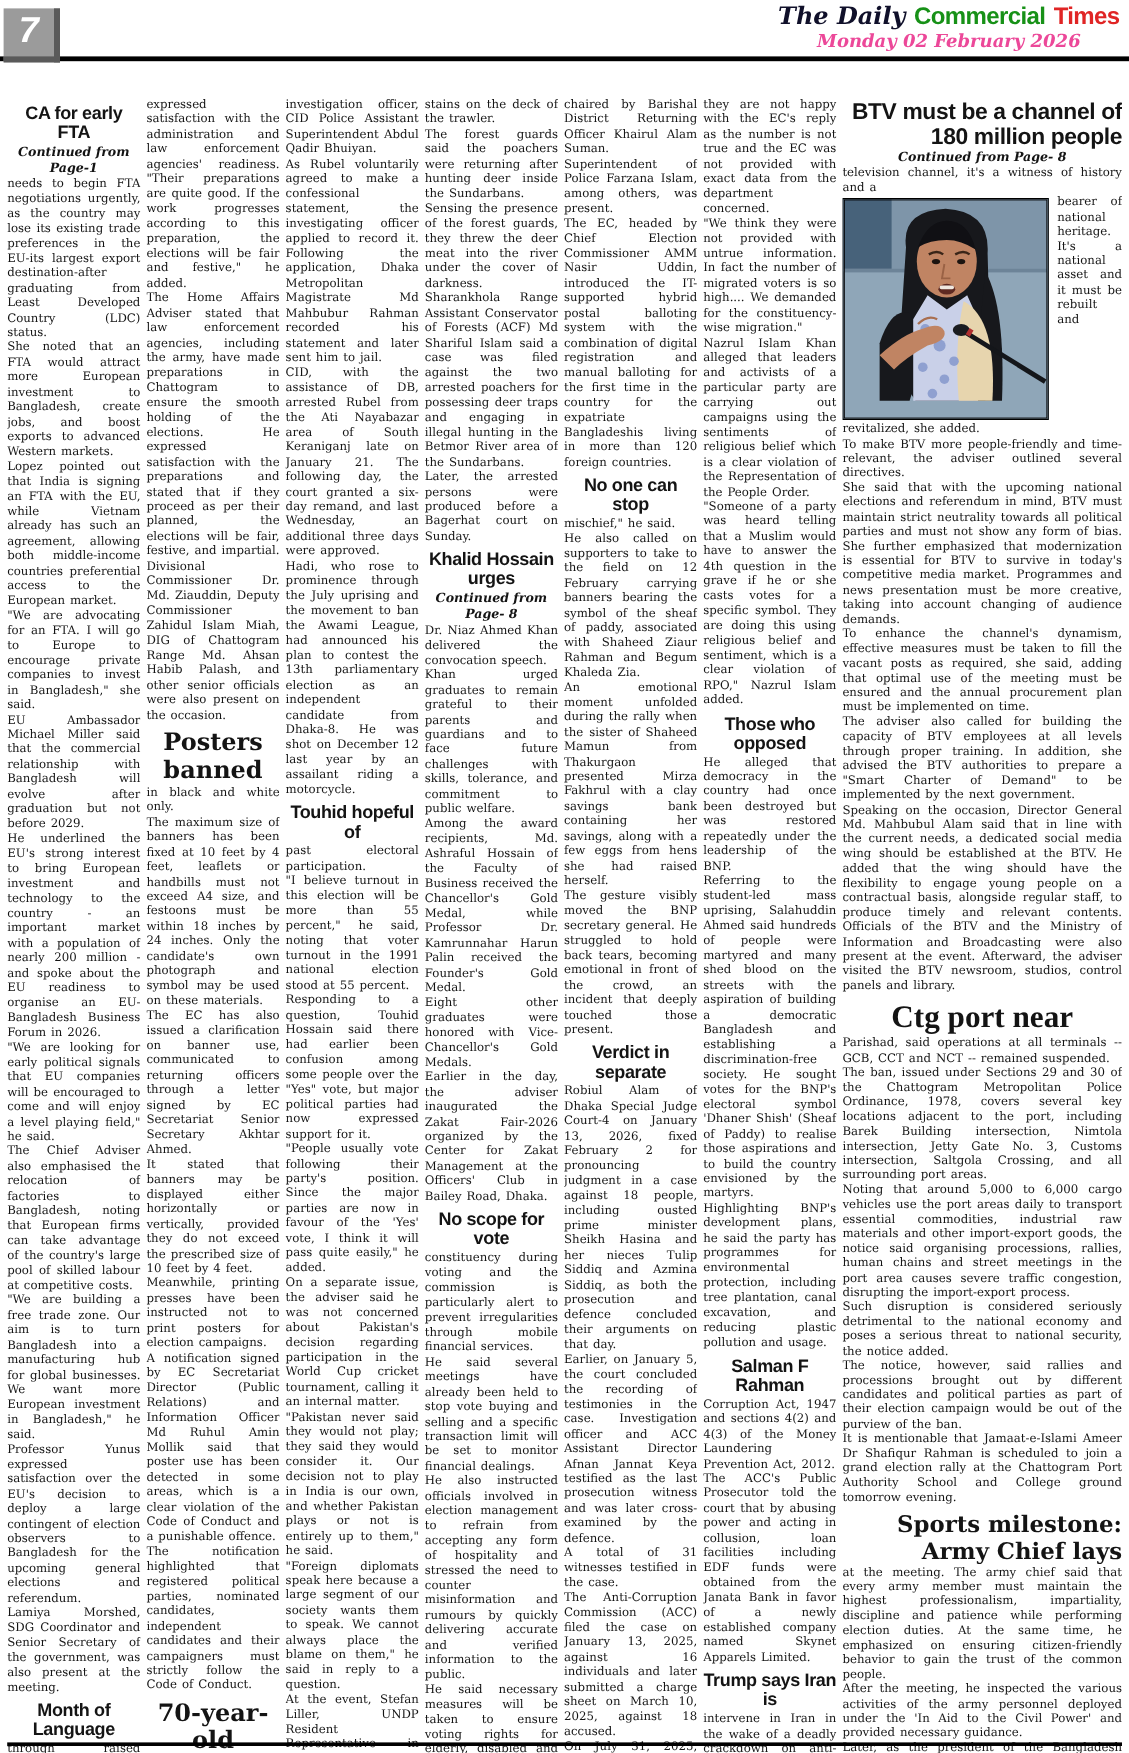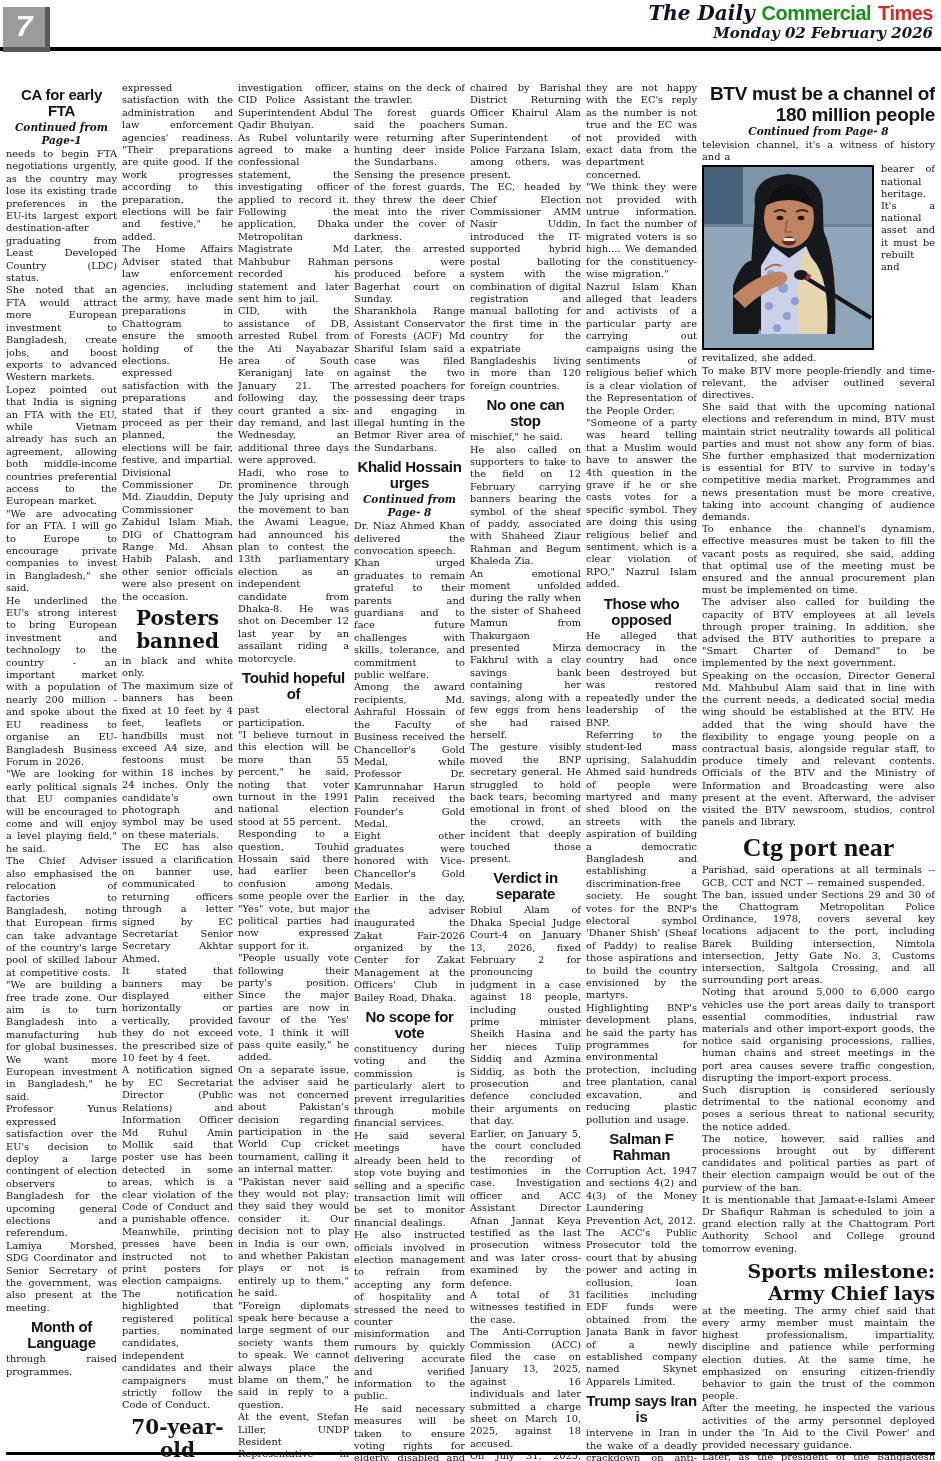--- a/index.html
+++ b/index.html
@@ -3,26 +3,26 @@
 <meta charset="utf-8">
 <style>
   html,body{margin:0;padding:0;background:#e8e8e8;}
   .page{position:relative;width:941px;height:1461px;background:#ffffff;margin:0 auto;
         font-family:"DejaVu Serif",serif;color:#141414;overflow:hidden;}
   
   header{position:relative;height:54px;}
   .pagenum{position:absolute;left:3px;top:7px;width:42px;height:40px;background:#9b9b9b;
            border-right:5px solid #5a5a5a;border-bottom:5px solid #5a5a5a;
            color:#fff;font:italic bold 30px/38px "Liberation Sans",sans-serif;text-align:center;z-index:2;}
-  .mast{position:absolute;right:8px;top:2px;text-align:right;}
+  .mast{position:absolute;right:8px;top:2px;text-align:center;}
   .title-line{font:italic bold 20px/22px "DejaVu Serif",serif;white-space:nowrap;}
   .t1{color:#10102a;}
   .t2{color:#179117;font-family:"Liberation Sans",sans-serif;font-style:normal;letter-spacing:-0.5px;}
   .t3{color:#e02525;font-family:"Liberation Sans",sans-serif;font-style:normal;letter-spacing:-0.5px;}
-  .date{font:italic bold 15px/18px "DejaVu Serif",serif;color:#0f172a;}
+  .date{font:italic bold 15px/18px "DejaVu Serif",serif;color:#ec4899;}
   .rule{position:absolute;left:0;top:47px;width:941px;height:4px;background:#000;}
   .rule.bottom{top:auto;bottom:6px;left:6px;width:929px;height:3px;}
   
   .cols{display:flex;gap:5px;padding:2px 6px 0 6px;height:1392px;margin-top:26px;}
   .col{width:111px;flex:0 0 auto;height:100%;overflow:hidden;text-align:justify;}
   .col-double{width:233px;}
   .para{font-size:9.8px;line-height:12.4px;margin:0;word-spacing:1px;}
   .col-double .para{line-height:12.2px;}
   .h-sans{font:bold 15px/16px "Liberation Sans",sans-serif;letter-spacing:-0.3px;text-align:center;margin:5px 0 2px;}
   .h-sans-xl{font:bold 19px/21px "Liberation Sans",sans-serif;letter-spacing:-0.3px;text-align:right;margin:1px 0 0;}
@@ -52,40 +52,41 @@
   </header>
   <div class="rule"></div>
   <main class="cols">
       <div class="col">
         <div class="h-sans">CA for early FTA</div>
         <div class="continued">Continued from Page-1</div>
         <div class="para">needs to begin FTA negotiations urgently, as the country may lose its existing trade preferences in the EU-its largest export destination-after graduating from Least Developed Country (LDC) status.</div>
         <div class="para">She noted that an FTA would attract more European investment to Bangladesh, create jobs, and boost exports to advanced Western markets.</div>
         <div class="para">Lopez pointed out that India is signing an FTA with the EU, while Vietnam already has such an agreement, allowing both middle-income countries preferential access to the European market.</div>
         <div class="para">"We are advocating for an FTA. I will go to Europe to encourage private companies to invest in Bangladesh," she said.</div>
+        <div class="para">EU Ambassador Michael Miller said that the commercial relationship with Bangladesh will evolve after graduation but not before 2029.</div>
         <div class="para">He underlined the EU's strong interest to bring European investment and technology to the country - an important market with a population of nearly 200 million - and spoke about the EU readiness to organise an EU-Bangladesh Business Forum in 2026.</div>
         <div class="para">"We are looking for early political signals that EU companies will be encouraged to come and will enjoy a level playing field," he said.</div>
         <div class="para">The Chief Adviser also emphasised the relocation of factories to Bangladesh, noting that European firms can take advantage of the country's large pool of skilled labour at competitive costs.</div>
         <div class="para">"We are building a free trade zone. Our aim is to turn Bangladesh into a manufacturing hub for global businesses. We want more European investment in Bangladesh," he said.</div>
         <div class="para">Professor Yunus expressed satisfaction over the EU's decision to deploy a large contingent of election observers to Bangladesh for the upcoming general elections and referendum.</div>
         <div class="para">Lamiya Morshed, SDG Coordinator and Senior Secretary of the government, was also present at the meeting.</div>
         <div class="h-sans">Month of Language</div>
         <div class="para">through raised programmes.</div>
       </div>
       <div class="col">
         <div class="para">expressed satisfaction with the administration and law enforcement agencies' readiness. "Their preparations are quite good. If the work progresses according to this preparation, the elections will be fair and festive," he added.</div>
         <div class="para">The Home Affairs Adviser stated that law enforcement agencies, including the army, have made preparations in Chattogram to ensure the smooth holding of the elections. He expressed satisfaction with the preparations and stated that if they proceed as per their planned, the elections will be fair, festive, and impartial.</div>
         <div class="para">Divisional Commissioner Dr. Md. Ziauddin, Deputy Commissioner Zahidul Islam Miah, DIG of Chattogram Range Md. Ahsan Habib Palash, and other senior officials were also present on the occasion.</div>
         <div class="h-serif">Posters banned</div>
         <div class="para">in black and white only.</div>
         <div class="para">The maximum size of banners has been fixed at 10 feet by 4 feet, leaflets or handbills must not exceed A4 size, and festoons must be within 18 inches by 24 inches. Only the candidate's own photograph and symbol may be used on these materials.</div>
         <div class="para">The EC has also issued a clarification on banner use, communicated to returning officers through a letter signed by EC Secretariat Senior Secretary Akhtar Ahmed.</div>
         <div class="para">It stated that banners may be displayed either horizontally or vertically, provided they do not exceed the prescribed size of 10 feet by 4 feet.</div>
+        <div class="para">Meanwhile, printing presses have been instructed not to print posters for election campaigns.</div>
         <div class="para">A notification signed by EC Secretariat Director (Public Relations) and Information Officer Md Ruhul Amin Mollik said that poster use has been detected in some areas, which is a clear violation of the Code of Conduct and a punishable offence.</div>
-        <div class="para">Meanwhile, printing presses have been instructed not to print posters for election campaigns.</div>
         <div class="para">The notification highlighted that registered political parties, nominated candidates, independent candidates and their campaigners must strictly follow the Code of Conduct.</div>
         <div class="h-serif">70-year-old</div>
         <div class="para">after examinations.</div>
       </div>
       <div class="col">
         <div class="para">investigation officer, CID Police Assistant Superintendent Abdul Qadir Bhuiyan.</div>
         <div class="para">As Rubel voluntarily agreed to make a confessional statement, the investigating officer applied to record it. Following the application, Dhaka Metropolitan Magistrate Md Mahbubur Rahman recorded his statement and later sent him to jail.</div>
         <div class="para">CID, with the assistance of DB, arrested Rubel from the Ati Nayabazar area of South Keraniganj late on January 21. The following day, the court granted a six-day remand, and last Wednesday, an additional three days were approved.</div>
         <div class="para">Hadi, who rose to prominence through the July uprising and the movement to ban the Awami League, had announced his plan to contest the 13th parliamentary election as an independent candidate from Dhaka-8. He was shot on December 12 last year by an assailant riding a motorcycle.</div>
         <div class="h-sans">Touhid hopeful of</div>
@@ -95,22 +96,22 @@
         <div class="para">"People usually vote following their party's position. Since the major parties are now in favour of the 'Yes' vote, I think it will pass quite easily," he added.</div>
         <div class="para">On a separate issue, the adviser said he was not concerned about Pakistan's decision regarding participation in the World Cup cricket tournament, calling it an internal matter.</div>
         <div class="para">"Pakistan never said they would not play; they said they would consider it. Our decision not to play in India is our own, and whether Pakistan plays or not is entirely up to them," he said.</div>
         <div class="para">"Foreign diplomats speak here because a large segment of our society wants them to speak. We cannot always place the blame on them," he said in reply to a question.</div>
         <div class="para">At the event, Stefan Liller, UNDP Resident Representative in Bangladesh, also delivered remarks.</div>
       </div>
       <div class="col">
         <div class="para">stains on the deck of the trawler.</div>
         <div class="para">The forest guards said the poachers were returning after hunting deer inside the Sundarbans.</div>
         <div class="para">Sensing the presence of the forest guards, they threw the deer meat into the river under the cover of darkness.</div>
+        <div class="para">Sharankhola Range Assistant Conservator of Forests (ACF) Md Shariful Islam said a case was filed against the two arrested poachers for possessing deer traps and engaging in illegal hunting in the Betmor River area of the Sundarbans.</div>
         <div class="para">Later, the arrested persons were produced before a Bagerhat court on Sunday.</div>
-        <div class="para">Sharankhola Range Assistant Conservator of Forests (ACF) Md Shariful Islam said a case was filed against the two arrested poachers for possessing deer traps and engaging in illegal hunting in the Betmor River area of the Sundarbans.</div>
         <div class="h-sans">Khalid Hossain urges</div>
         <div class="continued">Continued from Page- 8</div>
         <div class="para">Dr. Niaz Ahmed Khan delivered the convocation speech.</div>
         <div class="para">Khan urged graduates to remain grateful to their parents and guardians and to face future challenges with skills, tolerance, and commitment to public welfare.</div>
         <div class="para">Among the award recipients, Md. Ashraful Hossain of the Faculty of Business received the Chancellor's Gold Medal, while Professor Dr. Kamrunnahar Harun Palin received the Founder's Gold Medal.</div>
         <div class="para">Eight other graduates were honored with Vice-Chancellor's Gold Medals.</div>
         <div class="para">Earlier in the day, the adviser inaugurated the Zakat Fair-2026 organized by the Center for Zakat Management at the Officers' Club in Bailey Road, Dhaka.</div>
         <div class="h-sans">No scope for vote</div>
         <div class="para">constituency during voting and the commission is particularly alert to prevent irregularities through mobile financial services.</div>
         <div class="para">He said several meetings have already been held to stop vote buying and selling and a specific transaction limit will be set to monitor financial dealings.</div>

